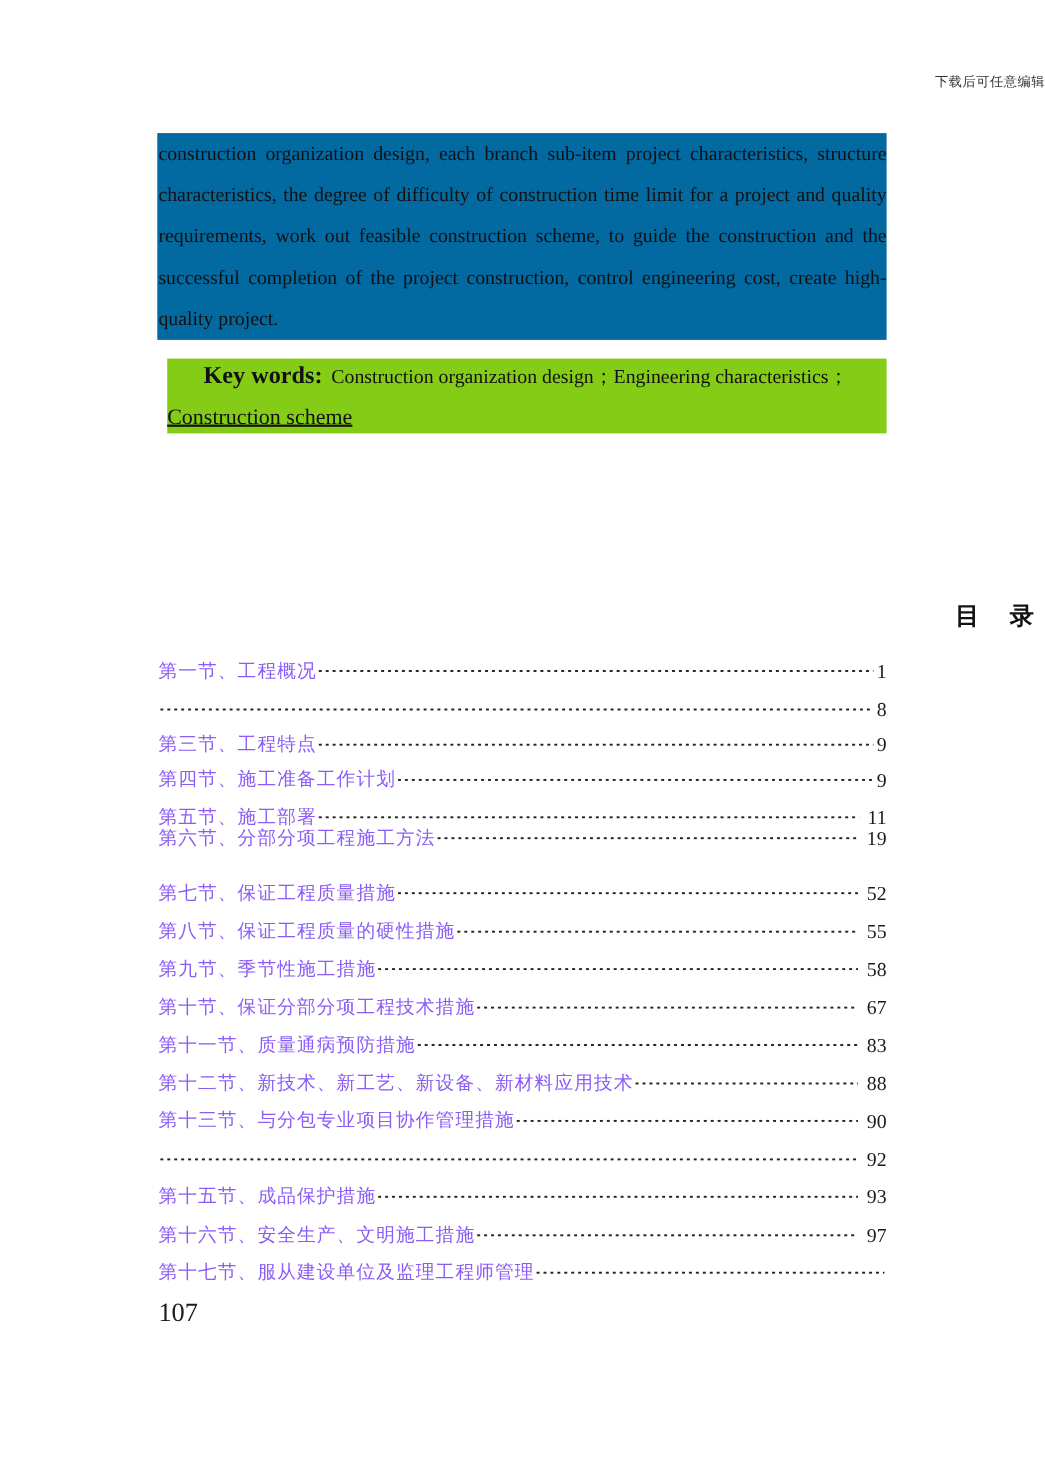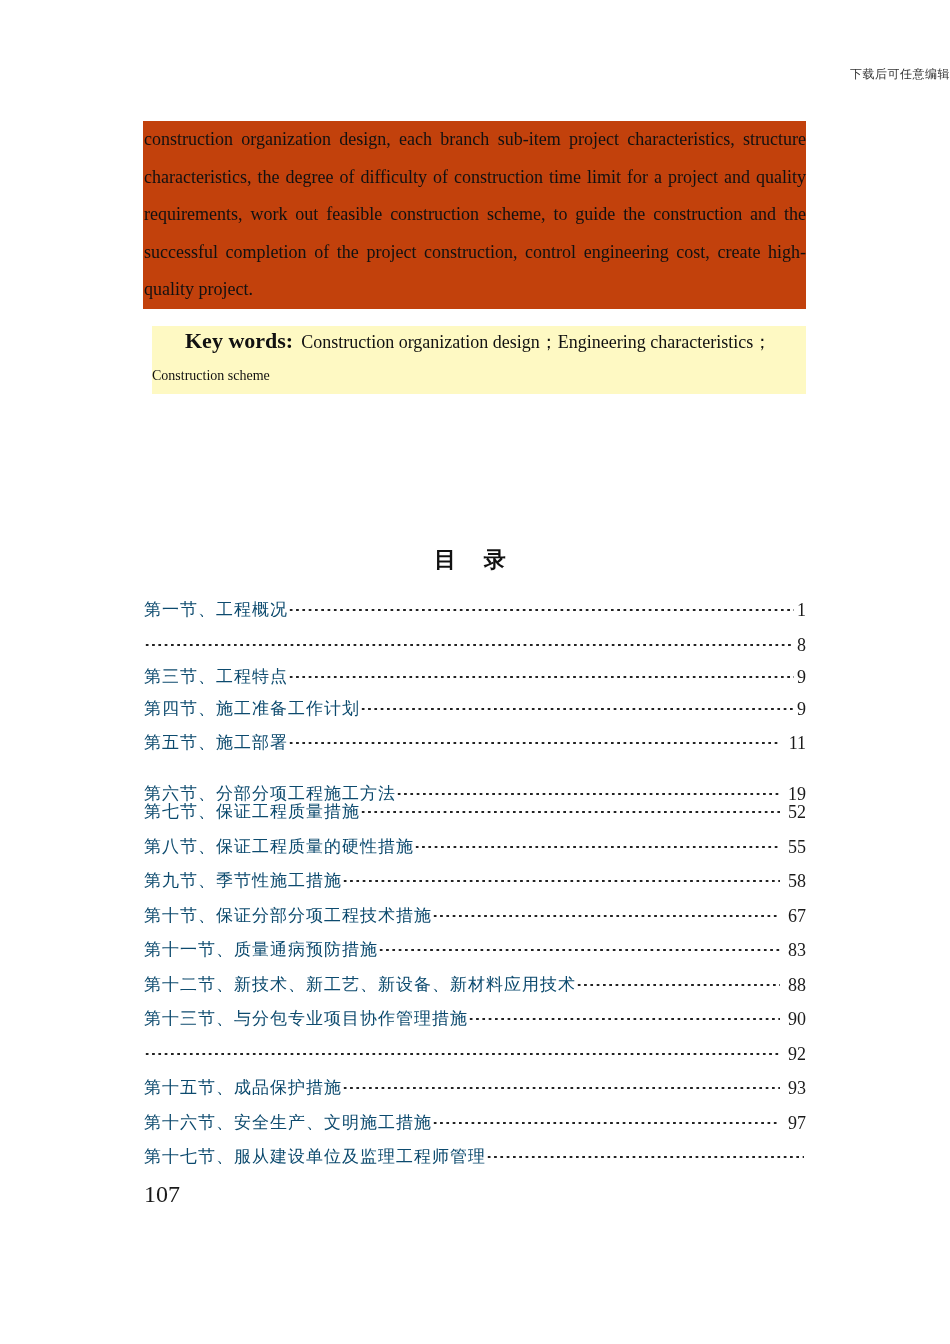--- a/index.html
+++ b/index.html
@@ -23,67 +23,68 @@
       text-align: right;
       font-size: 12px;
       color: #333333;
       letter-spacing: 0.5px;
     }
     .abstract-block {
       position: absolute;
       left: 143px;
       top: 121px;
       width: 663px;
-      background: #c2410c;
+      background: #0369a1;
       padding: 0;
     }
     .abstract-text {
       font-size: 18px;
       line-height: 37.5px;
       text-align: justify;
       text-align-last: left;
       margin: 0;
       padding: 0 0 0 1px;
     }
     .keywords-block {
       position: absolute;
       left: 152px;
       top: 326px;
       width: 654px;
       height: 68px;
-      background: #fef9c3;
+      background: #84cc16;
     }
     .keywords-line1 {
       position: absolute;
       left: 33px;
       top: 2px;
       white-space: nowrap;
       font-size: 18px;
     }
     .kw-label {
       font-weight: bold;
       font-size: 22px;
     }
     .kw-sep {
       display: inline-block;
       width: 8px;
     }
     .keywords-line2 {
       position: absolute;
       left: 0;
       top: 42px;
-      font-size: 14px;
+      font-size: 20px;
       white-space: nowrap;
+      text-decoration: underline;
     }
     .toc-title {
       position: absolute;
       top: 545px;
       left: 0;
       width: 950px;
-      text-align: center;
+      text-align: right;
       font-size: 22px;
       font-weight: bold;
       letter-spacing: 10px;
       font-family: "DejaVu Sans", sans-serif;
     }
     .toc {
       position: absolute;
       left: 144px;
       top: 595px;
       width: 662px;
@@ -96,21 +97,21 @@
       display: flex;
       align-items: flex-end;
       font-size: 18px;
       white-space: nowrap;
     }
     .toc-label {
       flex: 0 0 auto;
       font-family: "DejaVu Serif", serif;
       font-size: 17px;
       letter-spacing: 1px;
-      color: #0c4a6e;
+      color: #8b5cf6;
     }
     .toc-leader {
       flex: 1 1 auto;
       overflow: hidden;
       height: 12px;
       margin: 0 2px 5px 0;
       background-image: radial-gradient(circle, #222 1.1px, transparent 1.3px);
       background-size: 6.3px 12px;
       background-repeat: repeat-x;
       background-position: left center;
@@ -170,21 +171,21 @@
   <div class="toc-row" style="top:99px">
     <span class="toc-label">第四节、施工准备工作计划</span>
     <span class="toc-leader"></span>
     <span class="toc-page">9</span>
   </div>
   <div class="toc-row" style="top:133px">
     <span class="toc-label">第五节、施工部署</span>
     <span class="toc-leader"></span>
     <span class="toc-page wide">11</span>
   </div>
-  <div class="toc-row" style="top:184px">
+  <div class="toc-row" style="top:152px">
     <span class="toc-label">第六节、分部分项工程施工方法</span>
     <span class="toc-leader"></span>
     <span class="toc-page wide">19</span>
   </div>
   <div class="toc-row" style="top:202px">
     <span class="toc-label">第七节、保证工程质量措施</span>
     <span class="toc-leader"></span>
     <span class="toc-page wide">52</span>
   </div>
   <div class="toc-row" style="top:237px">

